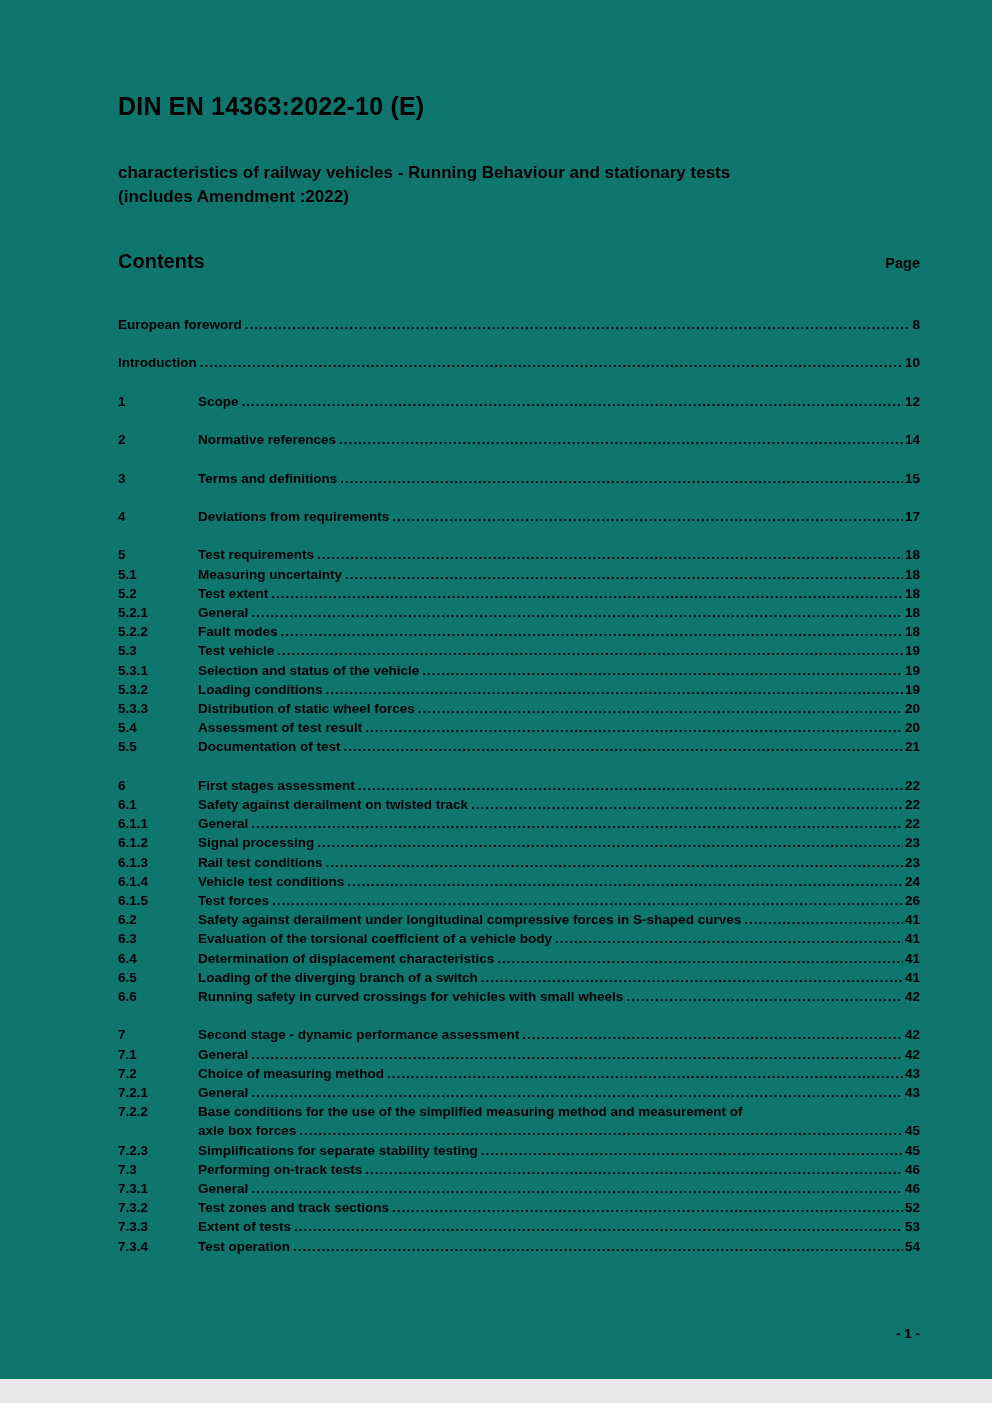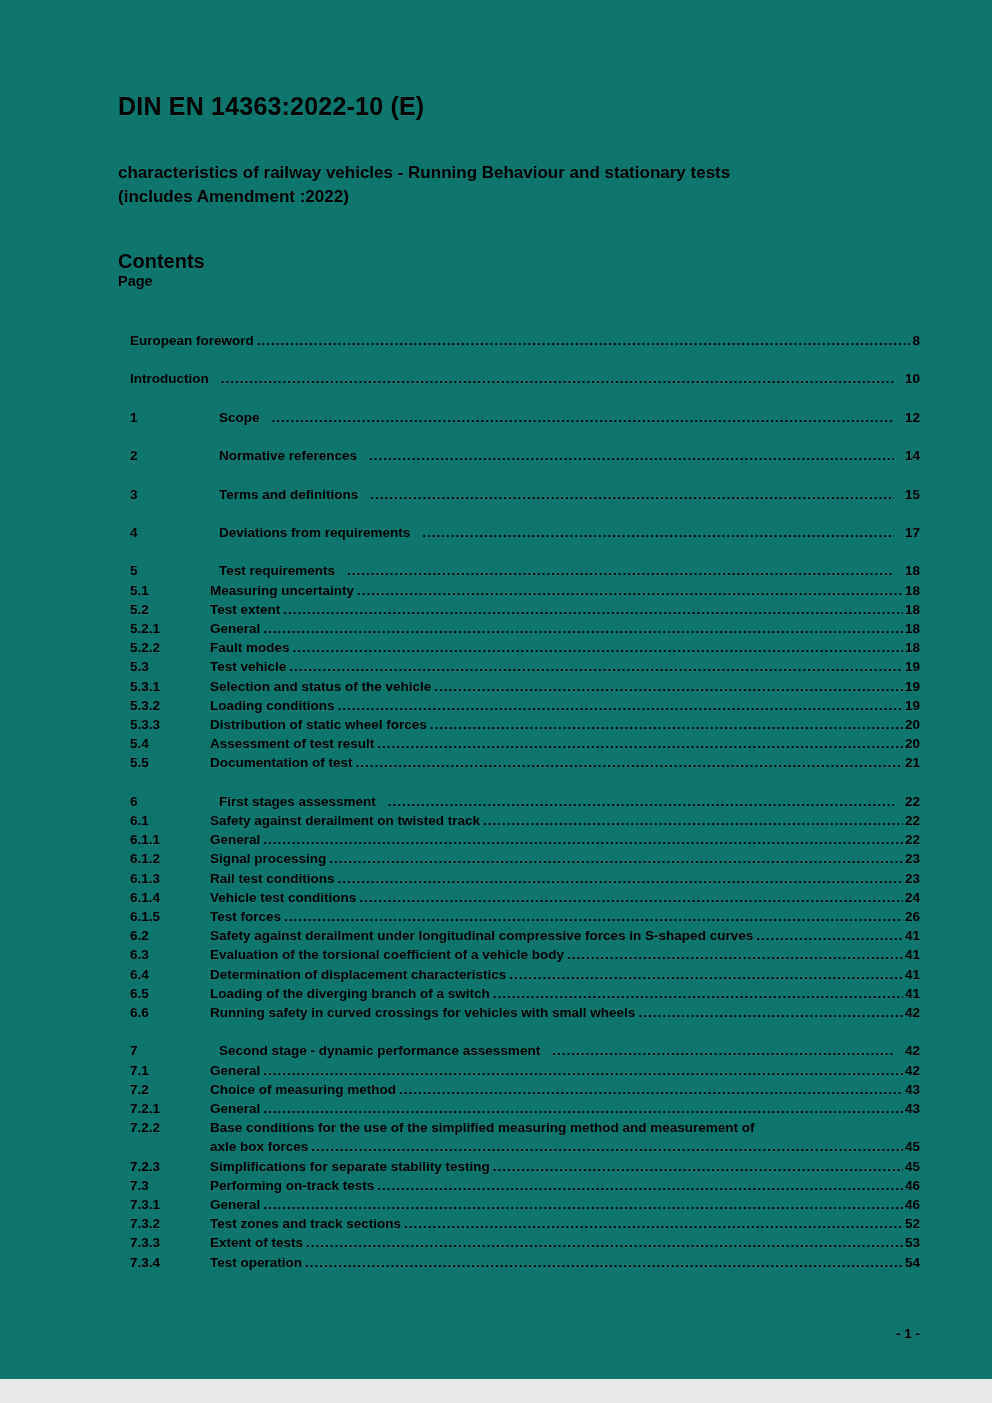--- a/index.html
+++ b/index.html
@@ -30,42 +30,40 @@
     margin-top: 40px;
     font-size: 17px;
     font-weight: bold;
     line-height: 23.5px;
   }
   .contents-row {
     margin-top: 42px;
     display: flex;
     justify-content: space-between;
     align-items: baseline;
-    flex-direction: column;
   }
   .contents-heading {
     font-size: 20px;
     font-weight: bold;
   }
   .page-label {
     font-size: 14.5px;
     font-weight: bold;
   }
   .toc {
     margin-top: 42px;
     font-size: 13.5px;
     font-weight: bold;
   }
   .toc-row {
     display: flex;
     align-items: baseline;
     line-height: 19.2px;
-    margin-left: 12px;
-  }
-  .toc-row.gap { margin-top: 19.2px; gap: 9px; }
+  }
+  .toc-row.gap { margin-top: 19.2px; }
   .toc-num {
     flex: 0 0 80px;
   }
   .toc-title {
     white-space: nowrap;
     padding-right: 3px;
   }
   .toc-dots {
     flex: 1 1 auto;
     overflow: hidden;

